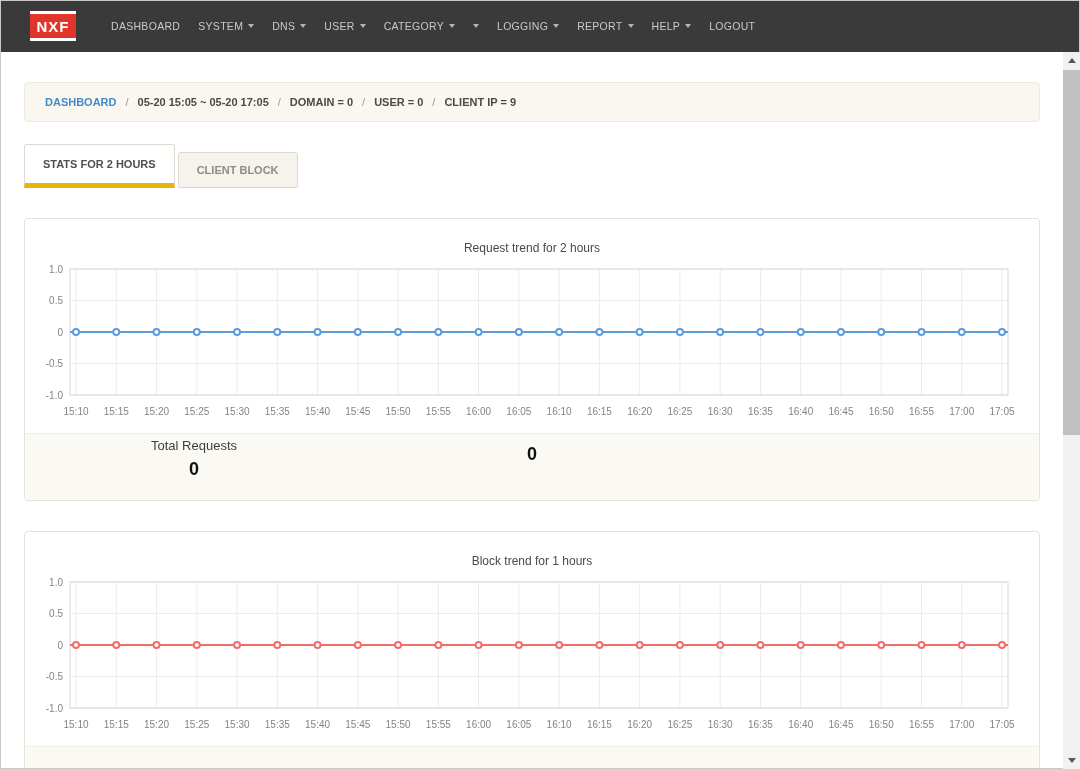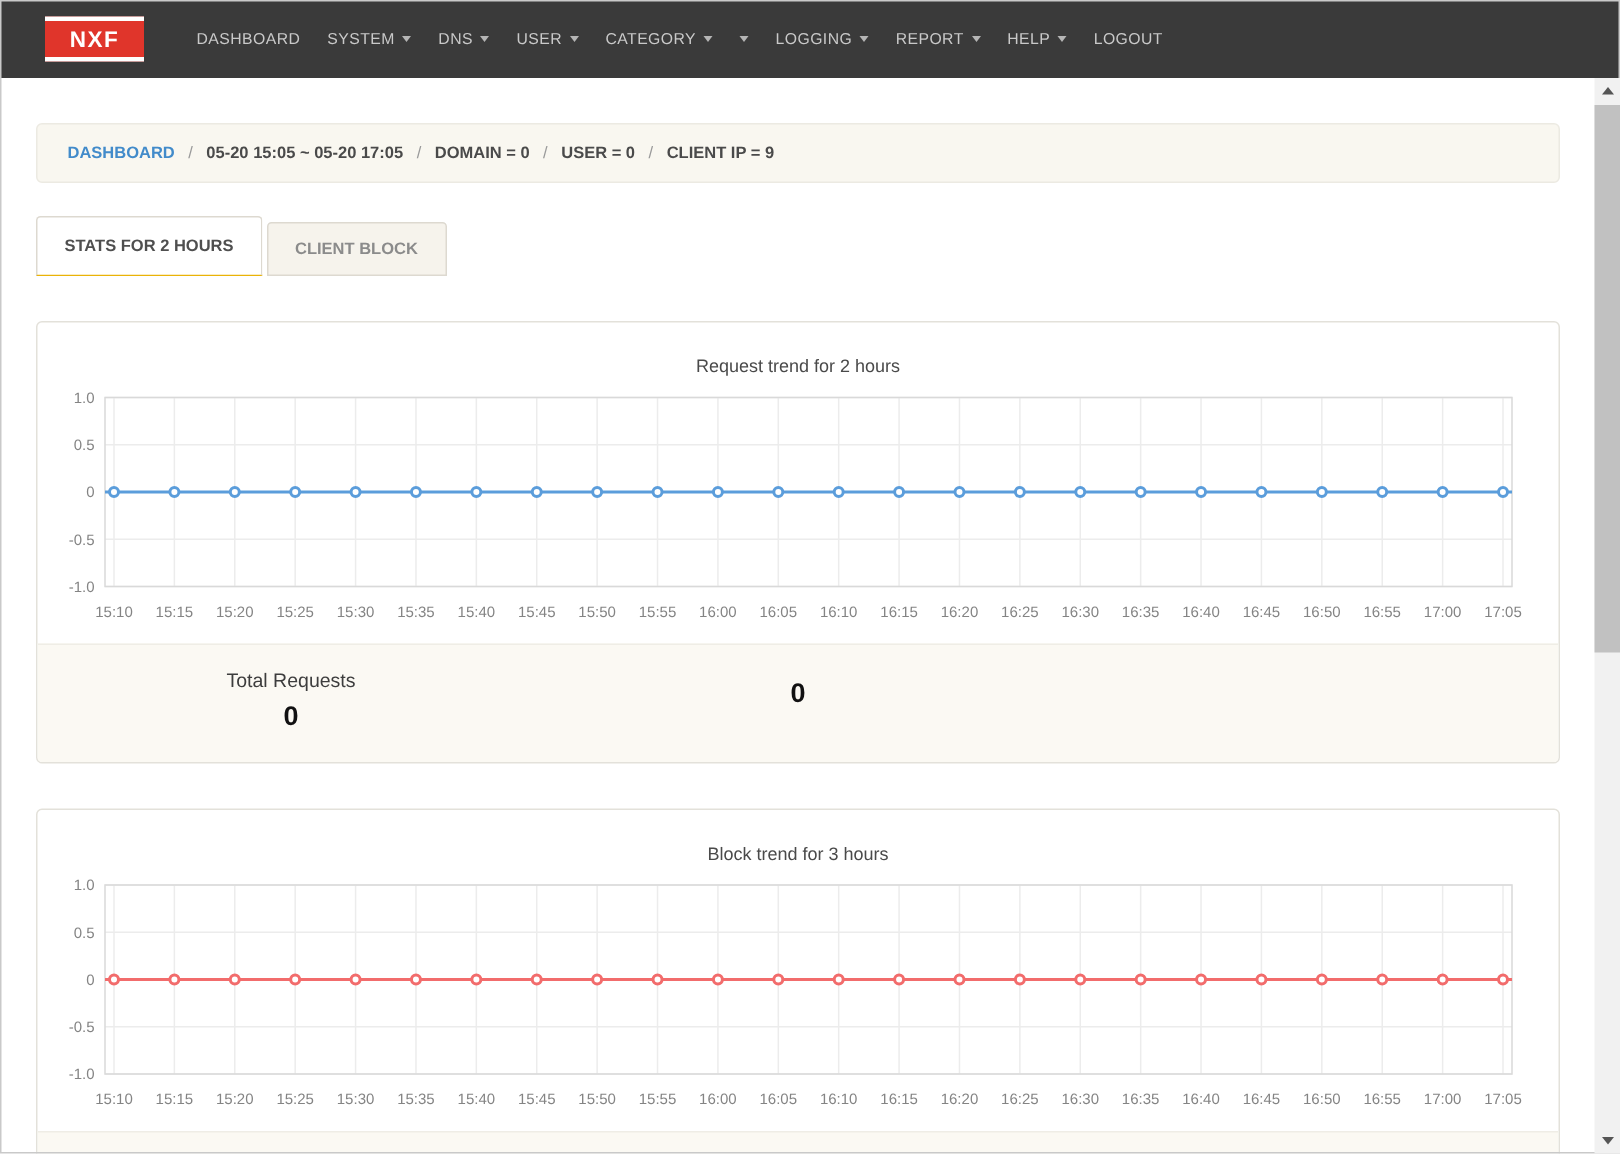--- a/index.html
+++ b/index.html
@@ -4,43 +4,43 @@
 <style>
   html,body{margin:0;padding:0;}
   body{
     width:1080px;height:769px;overflow:hidden;position:relative;
     background:#ffffff;font-family:"Liberation Sans",sans-serif;
     outline:1px solid #c9c9c9;outline-offset:-1px;
   }
   
   .navbar{height:52px;background:#3a3a3a;display:flex;align-items:center;padding-left:30px;}
   .logo{background:#e0352b;color:#fff;font-weight:bold;font-size:15px;letter-spacing:1px;
-    width:66px;height:30px;display:flex;align-items:center;justify-content:center;
+    width:46px;height:30px;display:flex;align-items:center;justify-content:center;
     border-top:3px solid #fff;border-bottom:3px solid #fff;box-sizing:border-box;cursor:pointer;}
   .nav-items{display:flex;margin-left:26px;}
   .nav-item{color:#c9c9c9;font-size:10.5px;letter-spacing:.3px;padding:0 9px;line-height:52px;
     text-decoration:none;cursor:pointer;display:flex;align-items:center;gap:5px;white-space:nowrap;}
   .caret{width:0;height:0;border-left:3.5px solid transparent;border-right:3.5px solid transparent;
     border-top:4px solid #b5b5b5;display:inline-block;}
   
   .container{margin-left:24px;width:1016px;}
   .breadcrumb{margin-top:30px;background:#f9f7f0;border:1px solid #eceae2;border-radius:4px;
     padding:13px 20px;font-size:11px;font-weight:bold;color:#4a4a4a;display:flex;gap:9px;align-items:center;box-sizing:border-box;}
   .crumb-link{color:#428bca;text-decoration:none;cursor:pointer;}
   .crumb-sep{color:#9a9a9a;font-weight:normal;}
   .tabs{margin-top:22px;display:flex;align-items:flex-end;}
   .tab{font-size:11px;font-weight:bold;padding:11px 18px;border:1px solid #ddd9d0;background:#f6f3ec;
     color:#8b8b8b;margin-right:3px;border-radius:3px 3px 0 0;cursor:pointer;white-space:nowrap;}
-  .tab.active{background:#fff;color:#4f4f4f;padding:13px 18px 13px;border-bottom:1px solid #eab308;}
+  .tab.active{background:#fff;color:#4f4f4f;padding:13px 18px 13px;border-bottom:5px solid #eab308;}
   
   .panel{margin-top:30px;border:1px solid #e3e1da;border-radius:4px;background:#fff;overflow:hidden;}
   .panel-title{text-align:center;font-size:12px;font-weight:normal;color:#4a4a4a;padding:22px 0 6px;}
   svg.chart{display:block;margin:0 auto;width:992px;height:160px;}
   svg.chart text.tick{font-family:"Liberation Sans",sans-serif;font-size:10px;fill:#848484;}
-  .panel-stats{display:flex;background:#fbf9f3;border-top:1px solid #efede6;padding:16px 0 20px;margin-top:12px;}
+  .panel-stats{display:flex;background:#fbf9f3;border-top:1px solid #efede6;padding:4px 0 20px;margin-top:12px;}
   .stat{flex:1;text-align:center;}
   .stat-label{font-size:13px;color:#3d3d3d;}
   .stat-value{font-size:18px;font-weight:bold;color:#111;margin-top:6px;}
   
   .scrollbar{position:absolute;top:52px;right:0;width:17px;height:717px;background:#f1f1f1;}
   .sb-btn{position:absolute;left:0;width:17px;height:17px;display:flex;align-items:center;justify-content:center;cursor:pointer;}
   .sb-up{top:0;}
   .sb-down{bottom:0;}
   .tri-up{width:0;height:0;border-left:4px solid transparent;border-right:4px solid transparent;border-bottom:5px solid #555;}
   .tri-down{width:0;height:0;border-left:4px solid transparent;border-right:4px solid transparent;border-top:5px solid #555;}
@@ -205,21 +205,21 @@
         <div class="stat-value">0</div>
       </div>
       <div class="stat">
         <div class="stat-value">0</div>
       </div>
       <div class="stat"></div>
     </div>
   </section>
 
   <section class="panel">
-    <div class="panel-title">Block trend for 3 hours</div>
+    <div class="panel-title">Block trend for 1 hours</div>
     <svg class="chart" viewBox="0 0 992 160">
         <line x1="34" x2="972" y1="8" y2="8" stroke="#ececec"></line>
         <text x="27" y="11.5" text-anchor="end" class="tick">1.0</text>
         <line x1="34" x2="972" y1="39.5" y2="39.5" stroke="#ececec"></line>
         <text x="27" y="43" text-anchor="end" class="tick">0.5</text>
         <line x1="34" x2="972" y1="71" y2="71" stroke="#ececec"></line>
         <text x="27" y="74.5" text-anchor="end" class="tick">0</text>
         <line x1="34" x2="972" y1="102.5" y2="102.5" stroke="#ececec"></line>
         <text x="27" y="106" text-anchor="end" class="tick">-0.5</text>
         <line x1="34" x2="972" y1="134" y2="134" stroke="#ececec"></line>

